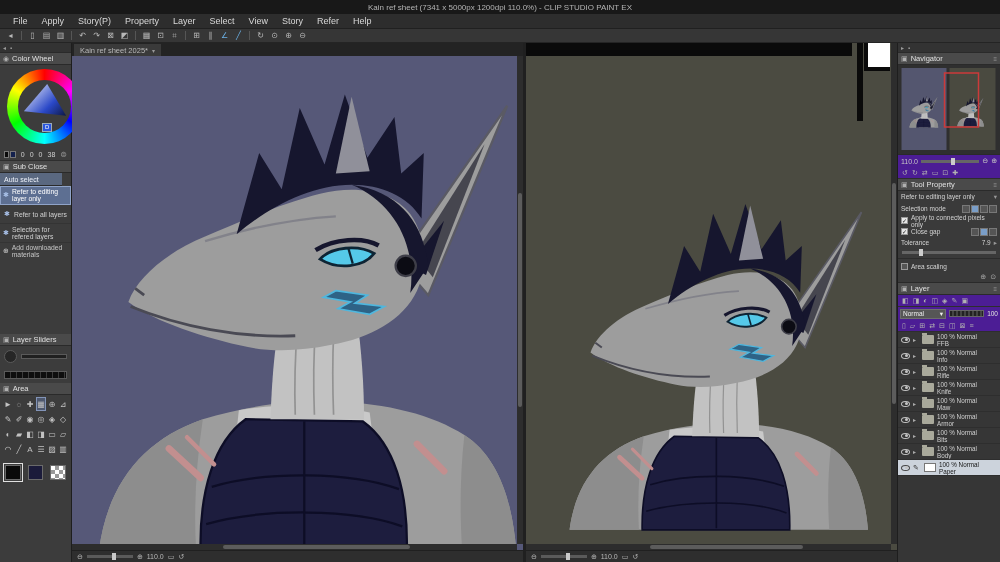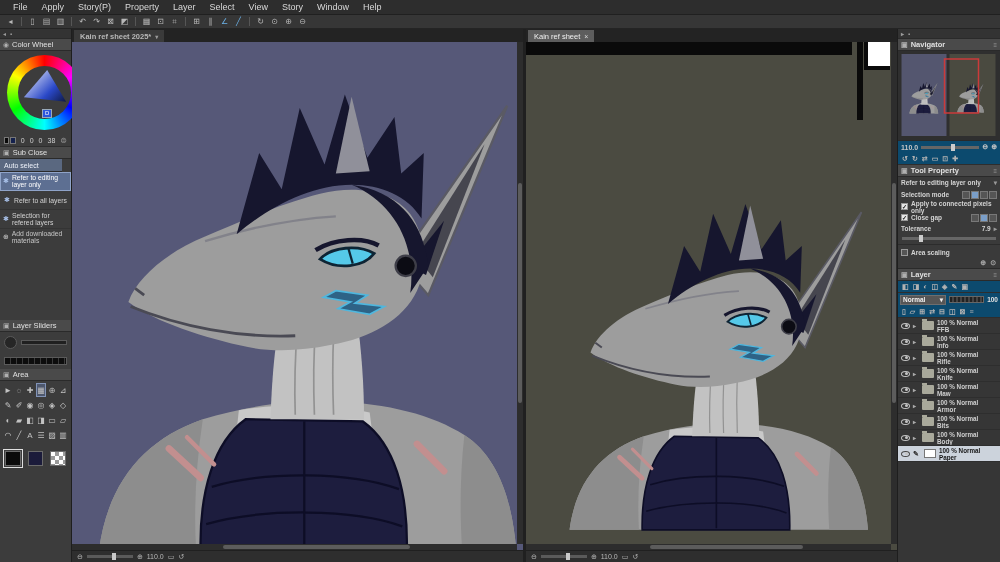--- a/index.html
+++ b/index.html
@@ -9,21 +9,21 @@
 .titlebar{height:14px;background:#181818;display:flex;align-items:center;justify-content:center;font-size:8px;color:#b4b4b4;flex:0 0 auto;}
 .menubar{height:15px;background:#2d2d2d;display:flex;align-items:center;padding-left:6px;border-bottom:1px solid #202020;flex:0 0 auto;}
 .menu-item{padding:0 7px;font-size:9px;color:#d8d8d8;line-height:15px;cursor:default;}
 .toolbar{height:14px;background:#363636;display:flex;align-items:center;gap:1px;padding-left:4px;border-bottom:1px solid #242424;flex:0 0 auto;}
 .tbtn{min-width:13px;height:12px;display:flex;align-items:center;justify-content:center;font-size:8px;color:#b8b8b8;}
 .tbtn.accent{color:#6cb2e8;}
 .tsep{width:1px;height:9px;background:#565656;margin:0 3px;}
 
 .workspace{flex:1;display:flex;min-height:0;}
 .lpanel{width:72px;background:#3c3c3c;border-right:1px solid #1e1e1e;display:flex;flex-direction:column;font-size:7px;flex:0 0 auto;}
-.rpanel{width:103px;background:#0c4a6e;border-left:1px solid #1e1e1e;display:flex;flex-direction:column;font-size:7px;flex:0 0 auto;font-weight:bold;}
+.rpanel{width:103px;background:#4c1d95;border-left:1px solid #1e1e1e;display:flex;flex-direction:column;font-size:7px;flex:0 0 auto;}
 .pstrip{height:10px;background:#333;display:flex;align-items:center;gap:4px;padding:0 3px;font-size:6px;color:#9a9a9a;border-bottom:1px solid #2a2a2a;}
 .phead{height:12px;background:#4a4a4a;display:flex;align-items:center;gap:3px;padding:0 3px;font-size:7.5px;color:#e0e0e0;border-bottom:1px solid #2a2a2a;flex:0 0 auto;}
 .phead .pico{font-size:7px;color:#b0b0b0;}
 .phead .sp{margin-left:auto;color:#999;font-size:6px;}
 
 .wheel-wrap{height:84px;position:relative;flex:0 0 auto;}
 .wheel{position:absolute;left:7px;top:4px;width:75px;height:75px;border-radius:50%;
  background:conic-gradient(#f00,#f0f,#00f,#0ff,#0f0,#ff0,#f00);}
 .wheel-hole{position:absolute;left:18px;top:15px;width:53px;height:53px;border-radius:50%;background:#3c3c3c;}
 .sv-tri{position:absolute;left:23px;top:19px;width:44px;height:44px;clip-path:polygon(55% 0,98% 72%,2% 62%);
@@ -56,21 +56,21 @@
 .sw.navy{background:#1b1b3a;}
 .sw.trans{background:conic-gradient(#9a9a9a 25%,#fff 0 50%,#9a9a9a 0 75%,#fff 0) 0 0/8px 8px;}
 
 .canvas-area{flex:1;display:flex;min-width:0;background:#262626;}
 .cgroup{display:flex;flex-direction:column;min-width:0;}
 .cgroup.left{width:451px;flex:0 0 auto;}
 .cgroup.right{flex:1;}
 .splitter{width:3px;background:#202020;flex:0 0 auto;}
 .tabstrip{height:13px;background:#232323;display:flex;align-items:flex-end;padding-left:2px;flex:0 0 auto;}
 .doc-tab{height:12px;display:flex;align-items:center;gap:4px;padding:0 6px;font-size:7.5px;cursor:default;}
-.doc-tab.inactive{background:#3a3a3a;color:#b8b8b8;font-weight:bold;}
+.doc-tab.inactive{background:#3a3a3a;color:#b8b8b8;}
 .doc-tab.active{background:#5d5d5d;color:#f0f0f0;}
 .tab-x{font-size:7px;color:#ddd;}
 .tab-dd{font-size:6px;color:#999;}
 .viewport{flex:1;position:relative;overflow:hidden;}
 .statusbar{height:12px;background:#2e2e2e;display:flex;align-items:center;gap:4px;padding:0 5px;font-size:7px;color:#b8b8b8;border-top:1px solid #202020;flex:0 0 auto;}
 .status-slider{width:46px;height:3px;background:#5a5a5a;position:relative;}
 .status-slider::after{content:"";position:absolute;left:55%;top:-2px;width:4px;height:7px;background:#c8c8c8;}
 .scroll-v{position:absolute;right:0;top:0;bottom:6px;width:6px;background:#2d2d2d;}
 .scroll-v .thumb{position:absolute;top:28%;height:44%;left:1px;right:1px;background:#5c5c5c;border-radius:2px;}
 .scroll-h{position:absolute;left:0;right:6px;bottom:0;height:6px;background:#2d2d2d;}
@@ -151,31 +151,34 @@
       <path d="M220,262 C230,251 254,249 268,257 C259,269 236,272 220,262 Z" fill="#55c9e9" stroke="#0e2434" stroke-width="2.5"></path>
       <path d="M245,252 L249,266" stroke="#0e2434" stroke-width="2"></path>
       <path d="M234,290 l28,4 l-11,7 l26,3 l-13,7 l-28,-5 l11,-6 l-24,-4 Z" fill="#2e6386" stroke="#4fb7de" stroke-width="1.5"></path>
       <circle cx="296" cy="268" r="9" fill="#0c0c14" stroke="#3e3e48" stroke-width="2"></circle>
     </g>
   </defs>
 </svg>
 
 <div class="app">
 
+  <div class="titlebar">
+    <span>Kain ref sheet (7341 x 5000px 1200dpi 110.0%) - CLIP STUDIO PAINT EX</span>
+  </div>
 
   <div class="menubar">
     <span class="menu-item">File</span>
     <span class="menu-item">Apply</span>
     <span class="menu-item">Story(P)</span>
     <span class="menu-item">Property</span>
     <span class="menu-item">Layer</span>
     <span class="menu-item">Select</span>
     <span class="menu-item">View</span>
     <span class="menu-item">Story</span>
-    <span class="menu-item">Window</span>
+    <span class="menu-item">Refer</span>
     <span class="menu-item">Help</span>
   </div>
 
   <div class="toolbar">
     <span class="tbtn">◂</span>
     <span class="tsep"></span>
     <span class="tbtn">▯</span>
     <span class="tbtn">▤</span>
     <span class="tbtn">▥</span>
     <span class="tsep"></span>
@@ -328,26 +331,20 @@
           <span>⊕</span>
           <span>110.0</span>
           <span>▭</span>
           <span>↺</span>
         </div>
       </div>
 
       <div class="splitter"></div>
 
       <div class="cgroup right">
-        <div class="tabstrip">
-          <div class="doc-tab active">
-            <span>Kain ref sheet</span>
-            <span class="tab-x">×</span>
-          </div>
-        </div>
         <div class="viewport" style="background: rgb(75, 75, 65);">
           <svg style="position:absolute;inset:0;width:100%;height:100%" viewBox="-30 45 460 500" preserveAspectRatio="xMidYMax meet">
             <use href="#char"></use>
           </svg>
           <div class="blackbar"></div>
           <div class="blackcol"></div>
           <div class="whitebox"></div>
           <div class="scroll-v">
               <div class="thumb"></div>
             </div>

